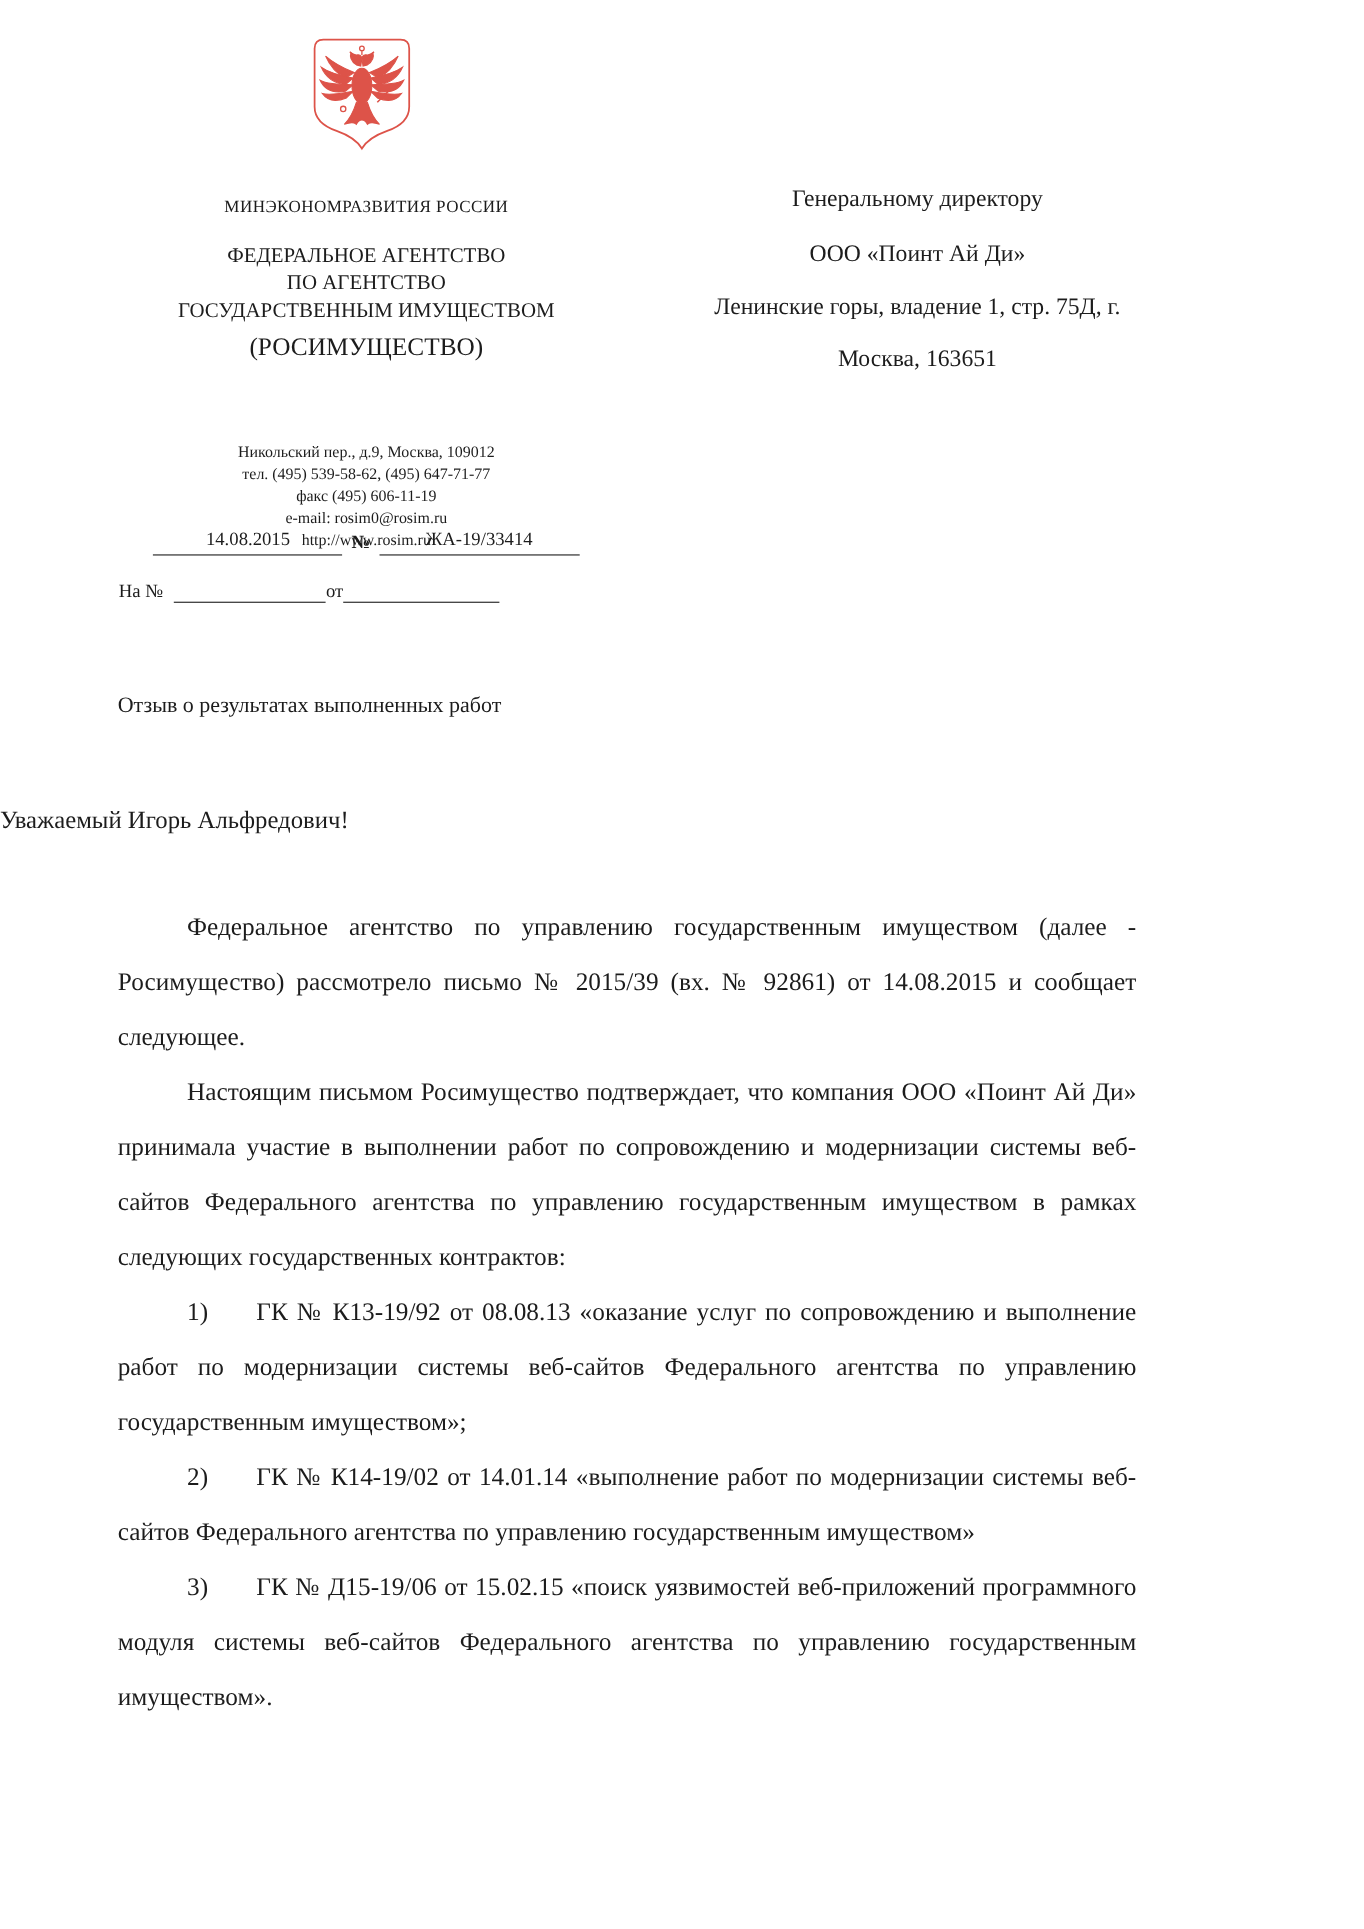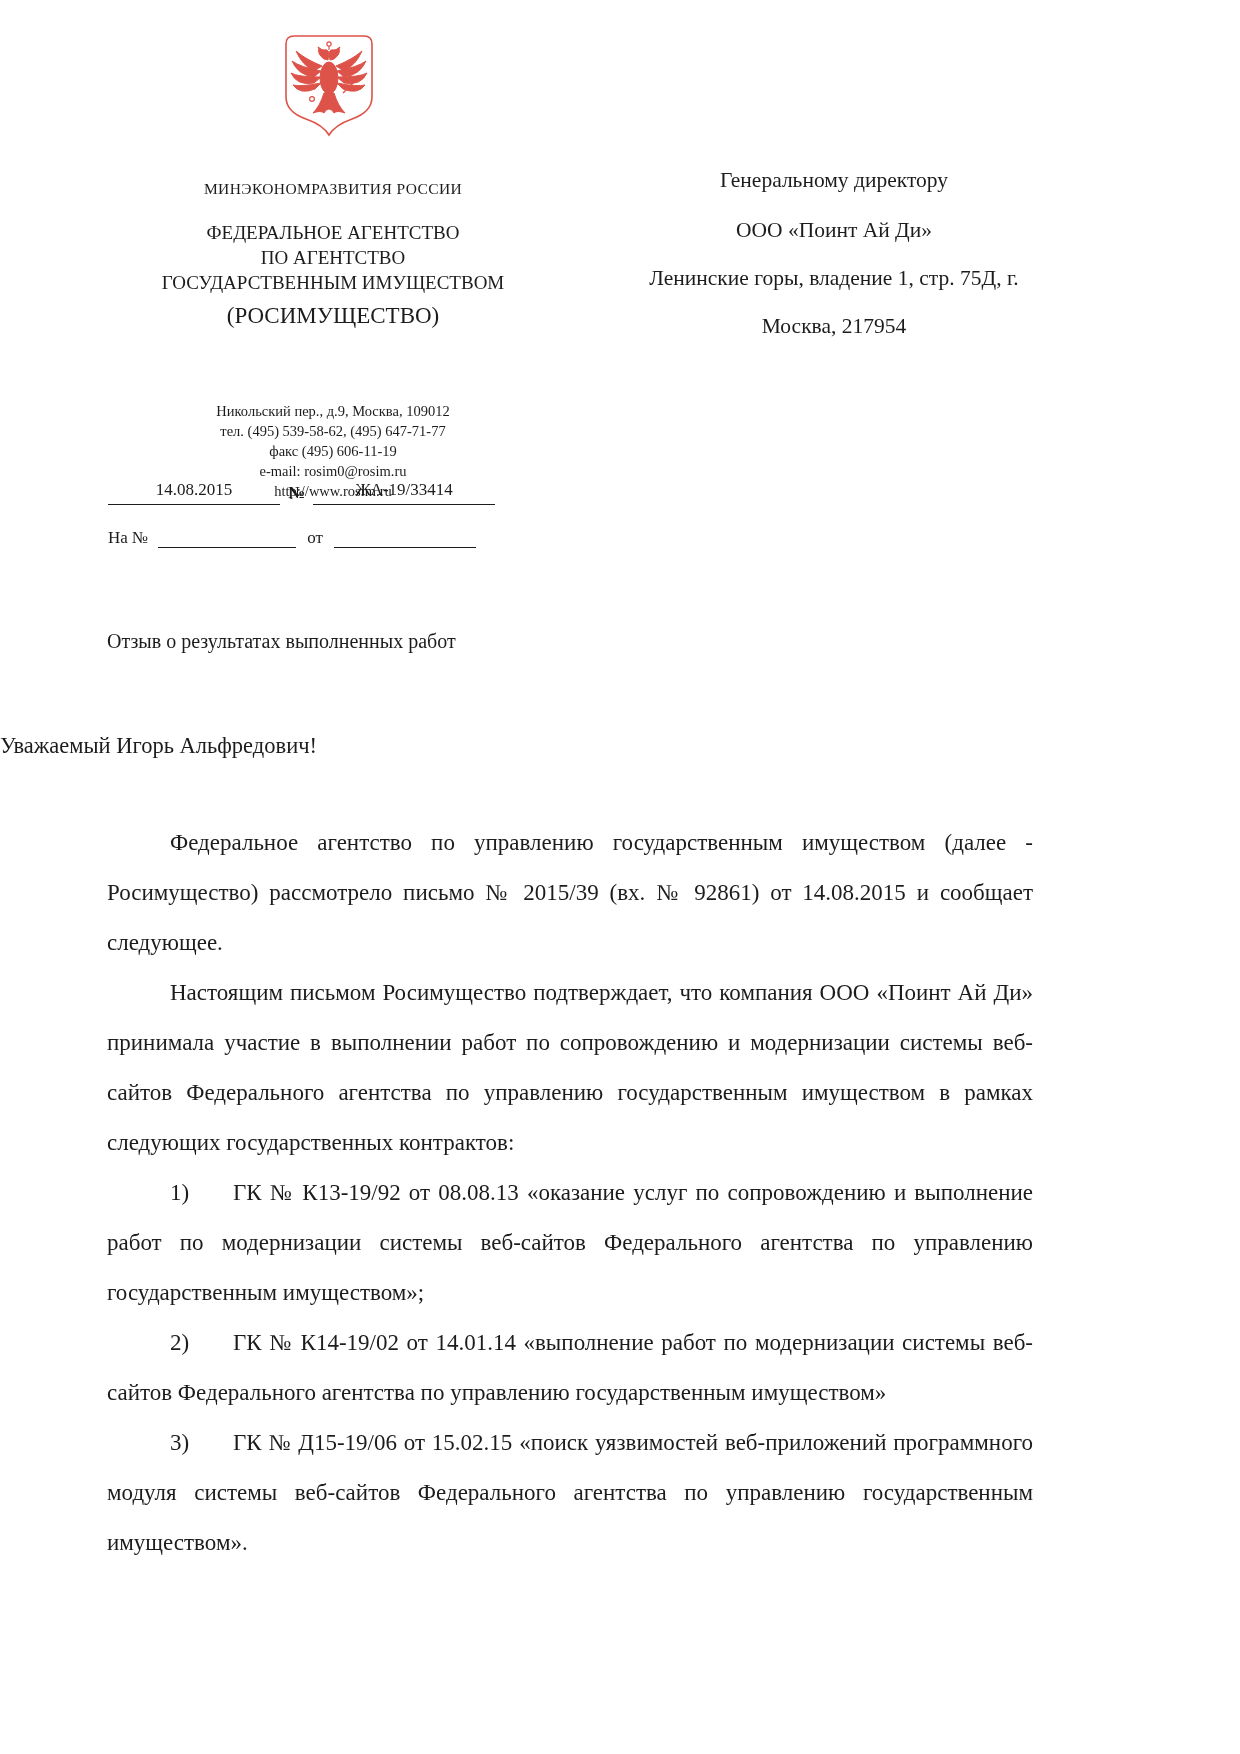--- a/index.html
+++ b/index.html
@@ -10,28 +10,28 @@
   }
   .abs{position:absolute;}
 
   
   .left-col{left:108px;top:0;width:450px;text-align:center;}
   .emblem{position:absolute;top:33px;left:50%;transform:translateX(-4px);margin-left:-46px;}
   .ministry{position:absolute;top:180px;width:100%;font-size:15.5px;letter-spacing:.4px;}
   .agency{position:absolute;top:220px;width:100%;font-size:19px;line-height:25px;}
   .rosim{position:absolute;top:303px;width:100%;font-size:23px;}
   .contact{position:absolute;top:365px;width:100%;font-size:14.5px;line-height:20px;margin-top:36px;}
-  .date-row{position:absolute;top:480px;width:100%;display:flex;align-items:flex-end;font-size:17px;}
+  .date-row{position:absolute;top:480px;width:100%;display:flex;justify-content:center;align-items:flex-end;font-size:17px;}
   .u-line{border-bottom:1.6px solid #1c1c1c;display:inline-block;text-align:center;padding-bottom:4px;}
   .date-cell{width:172px;}
   .num-cell{width:182px;}
   .nosign{margin:0 8px;font-weight:bold;padding-bottom:2px;}
   .ref-row{position:absolute;top:528px;width:100%;display:flex;justify-content:flex-start;align-items:flex-end;font-size:17px;text-align:left;}
   .ref-blank1{width:138px;margin-left:10px;}
-  .ref-infix{margin:0 11px;}
+  .ref-infix{margin:0 0;}
   .ref-blank2{width:142px;}
 
   
   .right-col{left:548px;top:168px;width:572px;text-align:center;font-size:21.5px;}
   .r-line{line-height:25px;}
   .r-company{margin-top:25px;}
   .r-name{margin-top:55px;}
   .r-addr1{margin-top:23px;}
   .r-addr2{margin-top:23px;}
 
@@ -106,21 +106,21 @@
     <span class="u-line ref-blank1"></span>
     <span class="ref-infix">от</span>
     <span class="u-line ref-blank2"></span>
   </div>
 </div>
 
 <div class="abs right-col">
   <div class="r-line">Генеральному директору</div>
   <div class="r-line r-company">ООО «Поинт Ай Ди»</div>
   <div class="r-line r-addr1">Ленинские горы, владение 1, стр. 75Д, г.</div>
-  <div class="r-line r-addr2">Москва, 217954</div>
+  <div class="r-line r-addr2">Москва, 163651</div>
 </div>
 
 <div class="abs subject">Отзыв о результатах выполненных работ</div>
 
 <div class="abs salutation">Уважаемый Игорь Альфредович!</div>
 
 <div class="abs body-text">
   <p>Федеральное агентство по управлению государственным имуществом (далее - Росимущество) рассмотрело письмо № 2015/39 (вх. № 92861) от 14.08.2015 и сообщает следующее.</p>
   <p>Настоящим письмом Росимущество подтверждает, что компания ООО «Поинт Ай Ди» принимала участие в выполнении работ по сопровождению и модернизации системы веб-сайтов Федерального агентства по управлению государственным имуществом в рамках следующих государственных контрактов:</p>
   <p><span class="item-num">1)</span><span>ГК № К13-19/92 от 08.08.13 «оказание услуг по сопровождению и выполнение работ по модернизации системы веб-сайтов Федерального агентства по управлению государственным имуществом»;</span></p>

